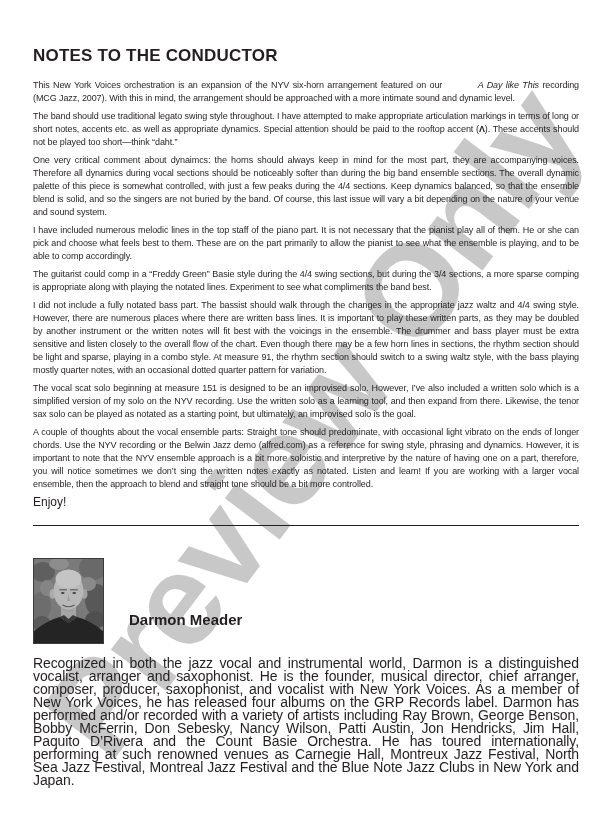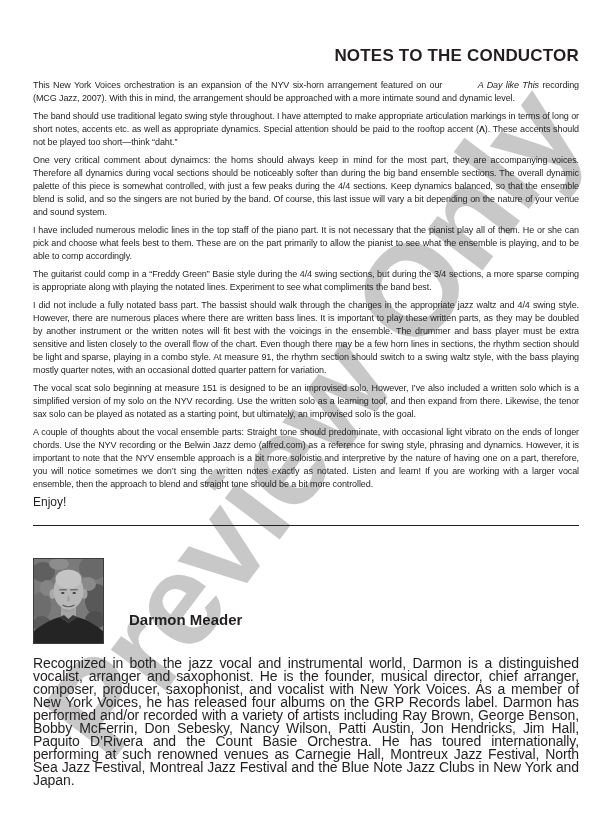--- a/index.html
+++ b/index.html
@@ -26,21 +26,21 @@
     z-index: 0;
     user-select: none;
   }
   .content {
     position: relative;
     z-index: 1;
     padding: 46px 33px 0 33px;
   }
   h1.title {
     margin: 0 0 13px 0;
-    text-align: right;
+    text-align: left;
     font-size: 17px;
     font-weight: bold;
     letter-spacing: 0.2px;
   }
   p.body-p {
     margin: 0 0 5px 0;
     font-size: 9px;
     letter-spacing: -0.1px;
     line-height: 13px;
     text-align: justify;

